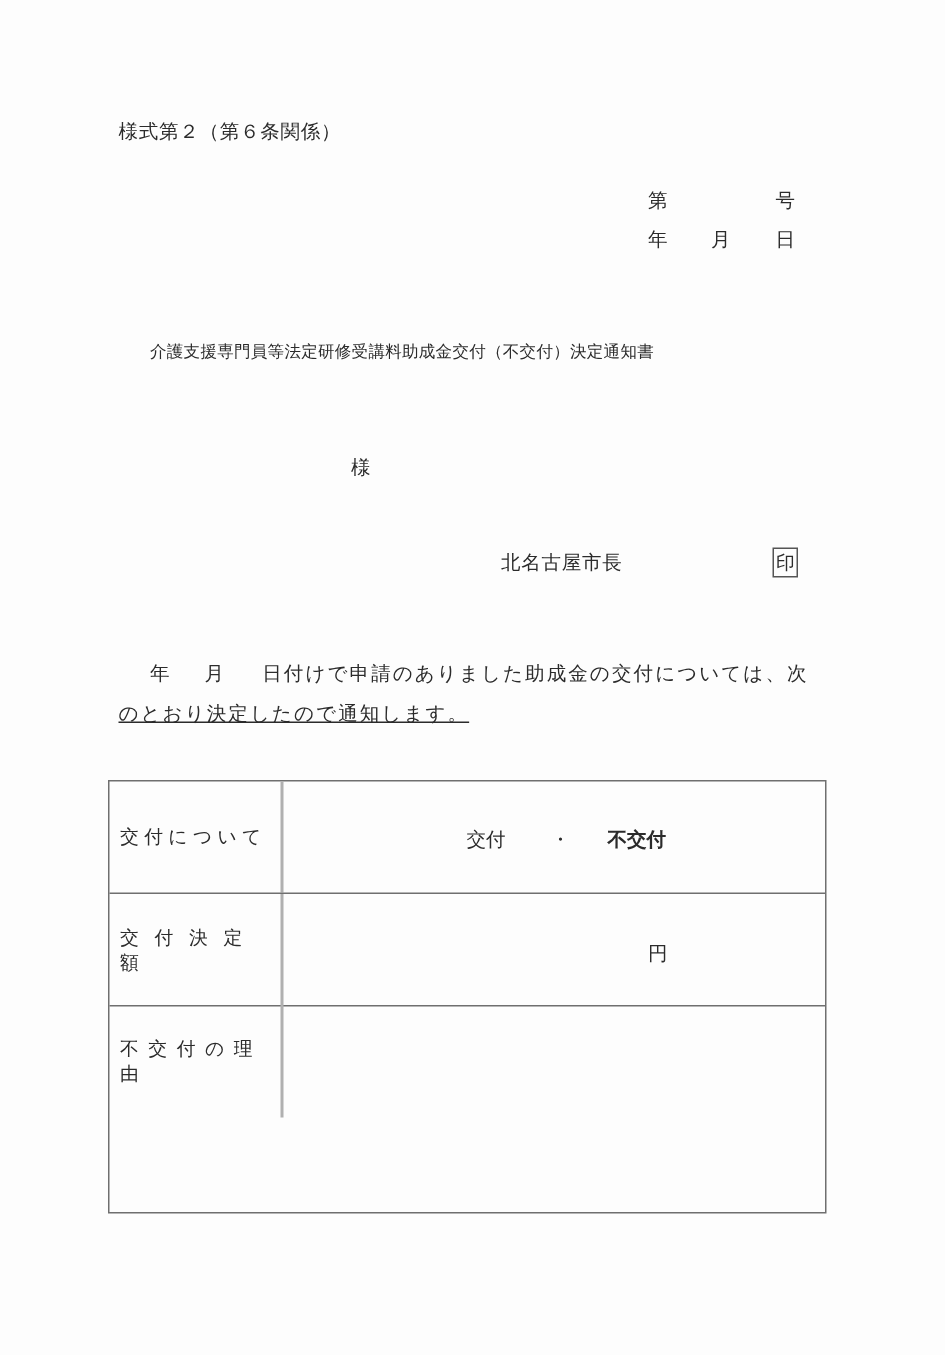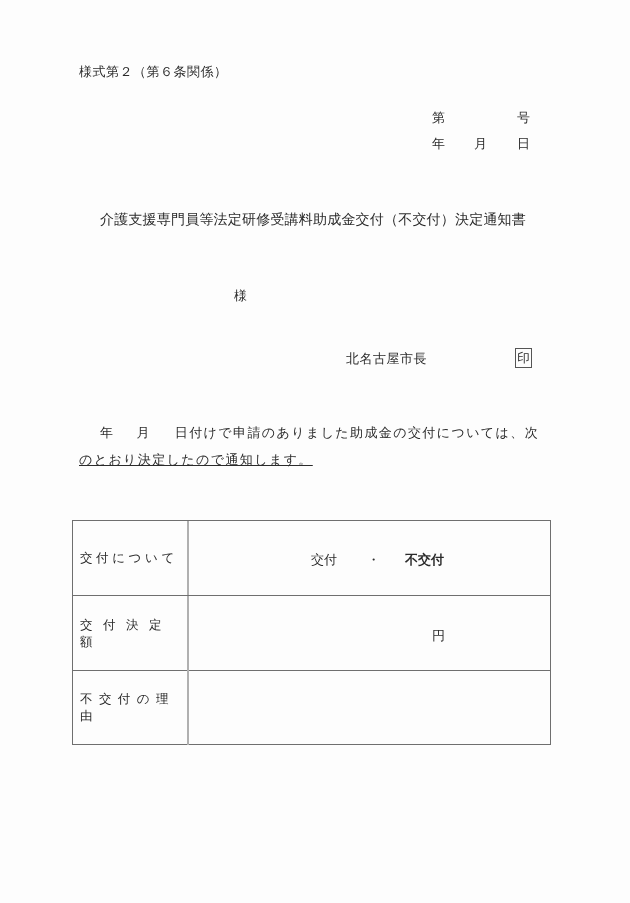--- a/index.html
+++ b/index.html
@@ -9,54 +9,54 @@
     }
     body {
       width: 630px;
       height: 903px;
       position: relative;
       overflow: hidden;
       font-family: "DejaVu Serif", "Liberation Serif", serif;
       color: #2b2b2b;
       font-size: 13px;
     }
-    .abs { position: absolute; white-space: nowrap; line-height: 1; }
+    .abs { position: absolute; white-space: nowrap; line-height: 1; margin-top: 17px; }
 
     #form-number { left: 79px; top: 65px; font-size: 13px; letter-spacing: 0.5px; }
 
     #doc-no-dai { left: 432px; top: 111px; }
     #doc-no-go { left: 517px; top: 111px; }
     #date-nen { left: 432px; top: 137px; }
     #date-tsuki { left: 474px; top: 137px; }
     #date-hi { left: 517px; top: 137px; }
 
-    #title { left: 100px; top: 212px; font-size: 14px; letter-spacing: 0.2px; }
+    #title { left: 100px; top: 212px; font-size: 11px; letter-spacing: 0.2px; }
 
     #addressee-sama { left: 234px; top: 289px; }
 
-    #issuer { left: 346px; top: 352px; letter-spacing: 0.5px; }
+    #issuer { left: 334px; top: 352px; letter-spacing: 0.5px; }
     #seal {
       left: 515px; top: 348px;
       width: 15px; height: 18px;
       border: 1px solid #555;
       display: flex; align-items: center; justify-content: center;
       font-size: 12.5px;
       line-height: 1;
     }
 
     #body-line1 { left: 80px; top: 426px; letter-spacing: 1.4px; }
     #body-line1 .gap1 { display: inline-block; width: 20px; }
     #body-line1 .gap2 { display: inline-block; width: 22px; }
     #body-line1 .gap3 { display: inline-block; width: 24px; }
     #body-line2 { left: 79px; top: 453px; letter-spacing: 1.4px; text-decoration: underline; }
 
     #decision-table {
       position: absolute;
       left: 72px; top: 520px;
-      width: 479px; height: 225px;
+      width: 479px; height: 289px;
       border: 1px solid #6f6f6f;
       box-sizing: border-box;
     }
     .row {
       position: absolute;
       left: 0; right: 0;
       height: 75px;
       display: flex;
     }
     .row + .row { border-top: 1px solid #6f6f6f; }

